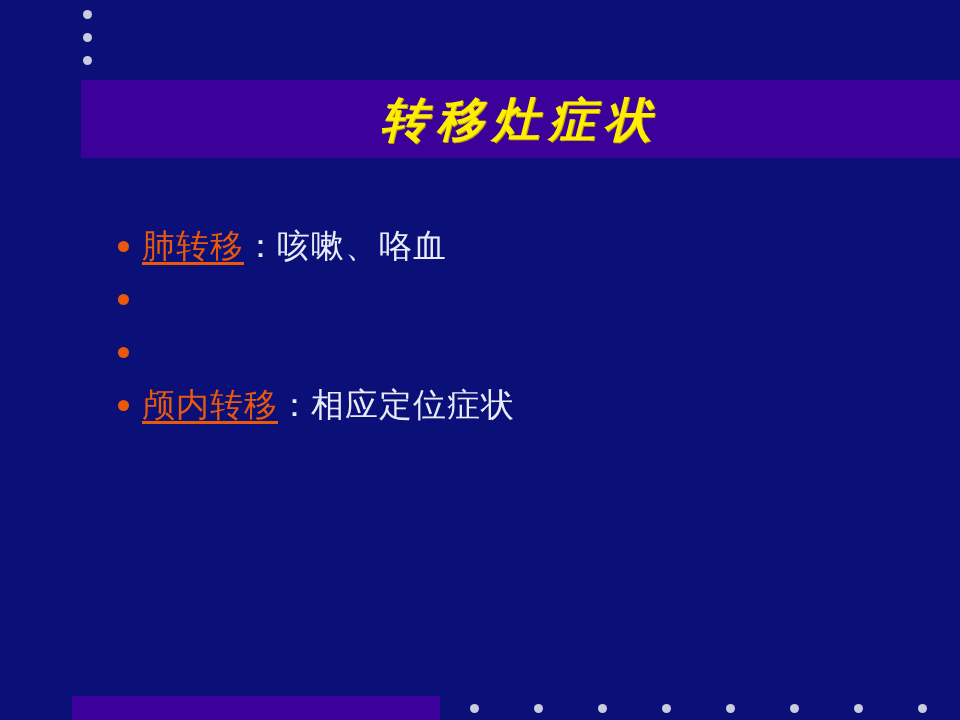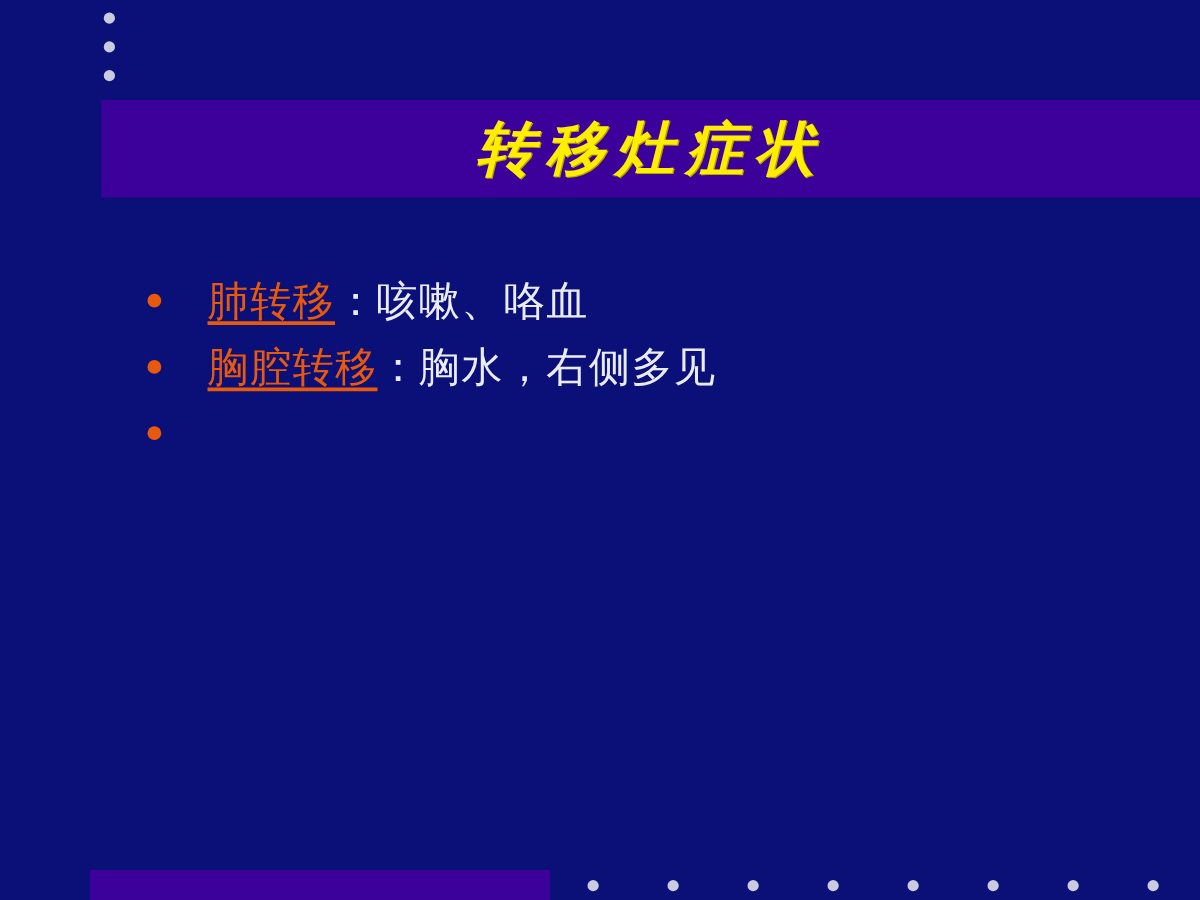--- a/index.html
+++ b/index.html
@@ -70,23 +70,22 @@
   .bullets {
     position: absolute;
     left: 112px;
     top: 214px;
     width: 830px;
   }
   .bullet-row {
     position: relative;
     height: 53px;
     display: flex;
-    align-items: center;
+    align-items: flex-end;
     white-space: nowrap;
-    gap: 24px;
   }
   .bullet-marker {
     flex: 0 0 auto;
     width: 30px;
     font-size: 26px;
     line-height: 42px;
     color: #e8590c;
     text-align: left;
     padding-left: 6px;
     box-sizing: border-box;
@@ -164,27 +163,30 @@
 
   <div class="bullets">
 
     <div class="bullet-row">
       <span class="bullet-marker"></span>
       <span class="bullet-body"><span class="term">肺转移</span><span class="colon">：</span><span class="desc">咳嗽、咯血</span></span>
     </div>
 
     <div class="bullet-row">
       <span class="bullet-marker"></span>
-      <span class="bullet-body"><span class="term">胸腔转移</span><span class="colon">：</span><span class="desc">胸水，右侧多见</span></span>
-    </div>
-
-    <div class="bullet-row">
-      <span class="bullet-marker"></span>
-    </div>
-
+    </div>
+
+    <div class="bullet-row">
+      <span class="bullet-marker"></span>
+    </div>
+
+    <div class="bullet-row">
+      <span class="bullet-marker"></span>
+      <span class="bullet-body"><span class="term">颅内转移</span><span class="colon">：</span><span class="desc">相应定位症状</span></span>
+    </div>
 
   </div>
 
   <div class="bottom-bar"></div>
   <div class="bottom-dots">
       <span class="dot" style="left: 0px;"></span>
       <span class="dot" style="left: 64px;"></span>
       <span class="dot" style="left: 128px;"></span>
       <span class="dot" style="left: 192px;"></span>
       <span class="dot" style="left: 256px;"></span>

